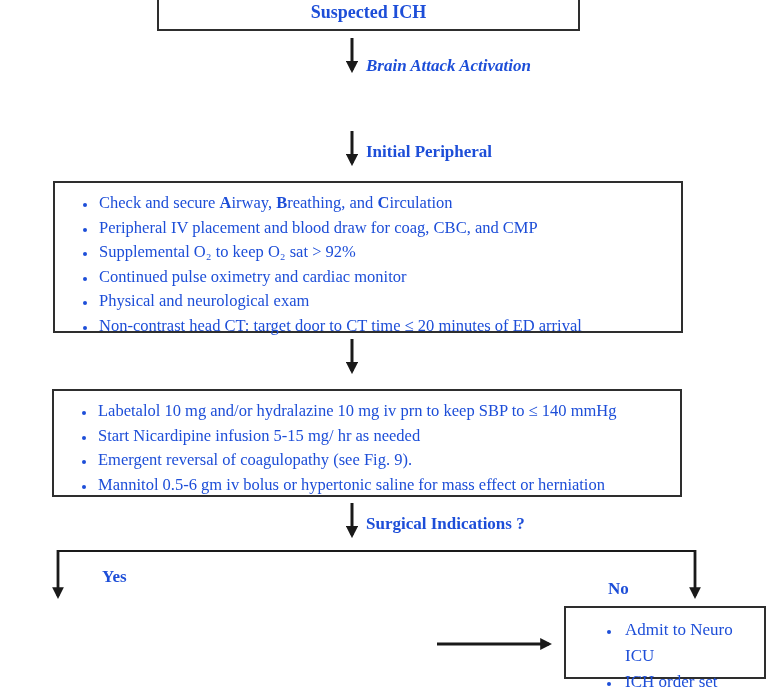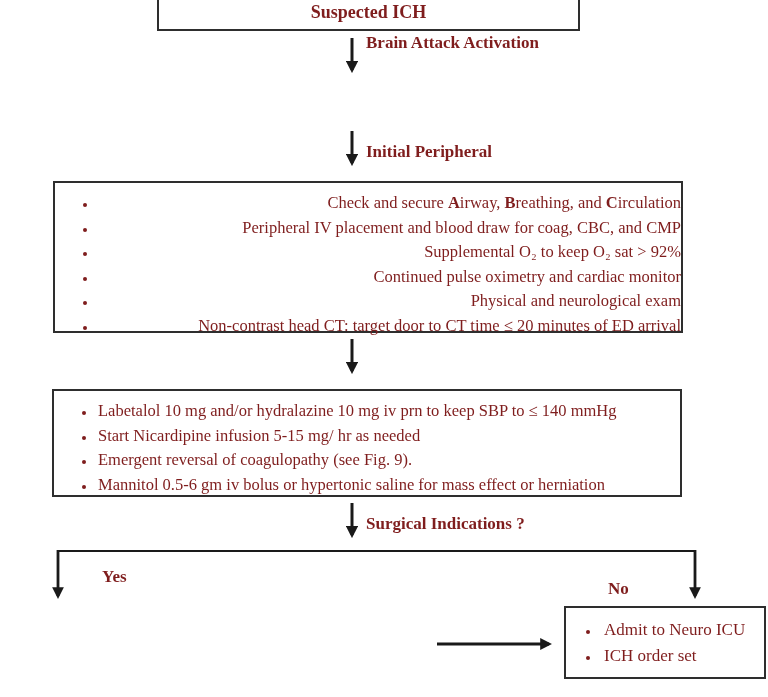--- a/index.html
+++ b/index.html
@@ -3,59 +3,59 @@
 <meta charset="utf-8">
 <style>
   * { box-sizing: border-box; margin: 0; padding: 0; }
   html, body { background: #ffffff; }
   .page {
     position: relative;
     width: 768px;
     height: 697px;
     background: #ffffff;
     font-family: "Liberation Serif", serif;
-    color: #7f1d1d;
+    color: #1d4ed8;
     overflow: hidden;
   }
   .fbox {
     position: absolute;
     border: 2px solid #2e2e2e;
     background: #ffffff;
   }
   .box-suspected {
     left: 157px; top: -9px; width: 423px; height: 40px;
     display: flex; align-items: flex-end; justify-content: center;
     font-weight: bold; font-size: 18px; padding-bottom: 6px;
   }
   .box-page {
     left: 56px; top: 80px; width: 629px; height: 45px;
     display: flex; align-items: center;
     font-size: 17px; padding-left: 13px;
   }
-  .box-eval   { left: 53px; top: 181px; width: 630px; height: 152px; padding-top: 8px; text-align: right; }
+  .box-eval   { left: 53px; top: 181px; width: 630px; height: 152px; padding-top: 8px; }
   .box-ct     { left: 52px; top: 389px; width: 630px; height: 108px; padding-top: 8px; }
   .box-yes    { left: 1px;  top: 603px; width: 424px; height: 92px;  padding-top: 9px; }
-  .box-no     { left: 564px; top: 606px; width: 202px; height: 73px; padding-top: 9px; }
+  .box-no     { left: 564px; top: 606px; width: 202px; height: 73px; padding-top: 9px; padding-left: 21px; }
 
   ul.bullets { list-style: disc outside; margin: 0; }
   .box-eval ul.bullets, .box-ct ul.bullets { padding-left: 42px; font-size: 16.5px; }
   .box-eval ul.bullets li, .box-ct ul.bullets li { line-height: 24.5px; padding-left: 2px; }
   .box-yes ul.bullets { padding-left: 27px; font-size: 17.5px; }
   .box-yes ul.bullets li { line-height: 27px; padding-left: 6px; }
   .box-no ul.bullets { padding-left: 34px; font-size: 17px; }
   .box-no ul.bullets li { line-height: 26px; padding-left: 4px; }
   ul.bullets li::marker { font-size: 12px; }
 
   .edge-label {
     position: absolute;
     font-weight: bold;
     font-size: 17px;
     white-space: nowrap;
   }
-  .lbl-brain    { left: 366px; top: 33px; }
+  .lbl-brain    { left: 366px; top: 56px; font-style: italic; }
   .lbl-initial  { left: 366px; top: 142px; }
   .lbl-ctev     { left: 366px; top: 350px; }
   .lbl-surgical { left: 366px; top: 514px; }
   .lbl-yes      { left: 102px; top: 567px; }
   .lbl-no       { left: 608px; top: 567px; margin-top: 12px; }
 
   svg.arrows {
     position: absolute;
     left: 0; top: 0;
     width: 768px; height: 697px;

